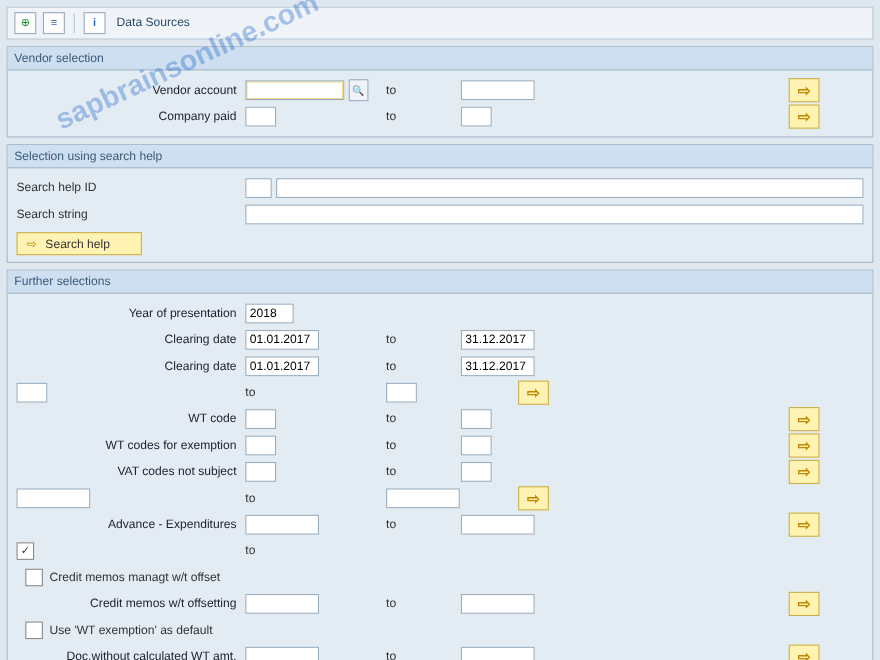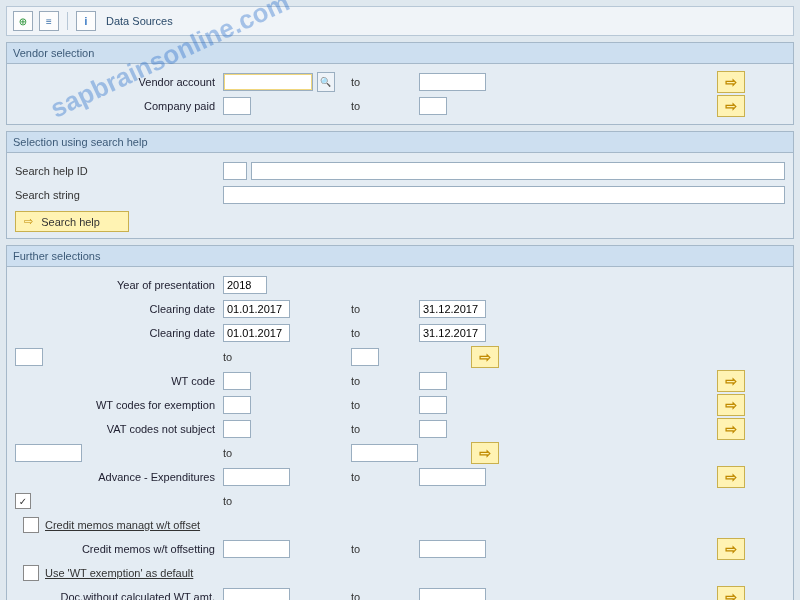--- a/index.html
+++ b/index.html
@@ -132,21 +132,20 @@
     color: #c08a00;
     font-size: 14px;
     font-weight: bold;
   }
   .chk-wrap {
     display: flex;
     align-items: center;
     gap: 6px;
     padding-left: 8px;
     min-height: 24px;
-    text-decoration: underline;
   }
   .chk {
     width: 14px;
     height: 14px;
     border: 1px solid #888;
     background: #fff;
     display: flex;
     align-items: center;
     justify-content: center;
     font-size: 10px;

